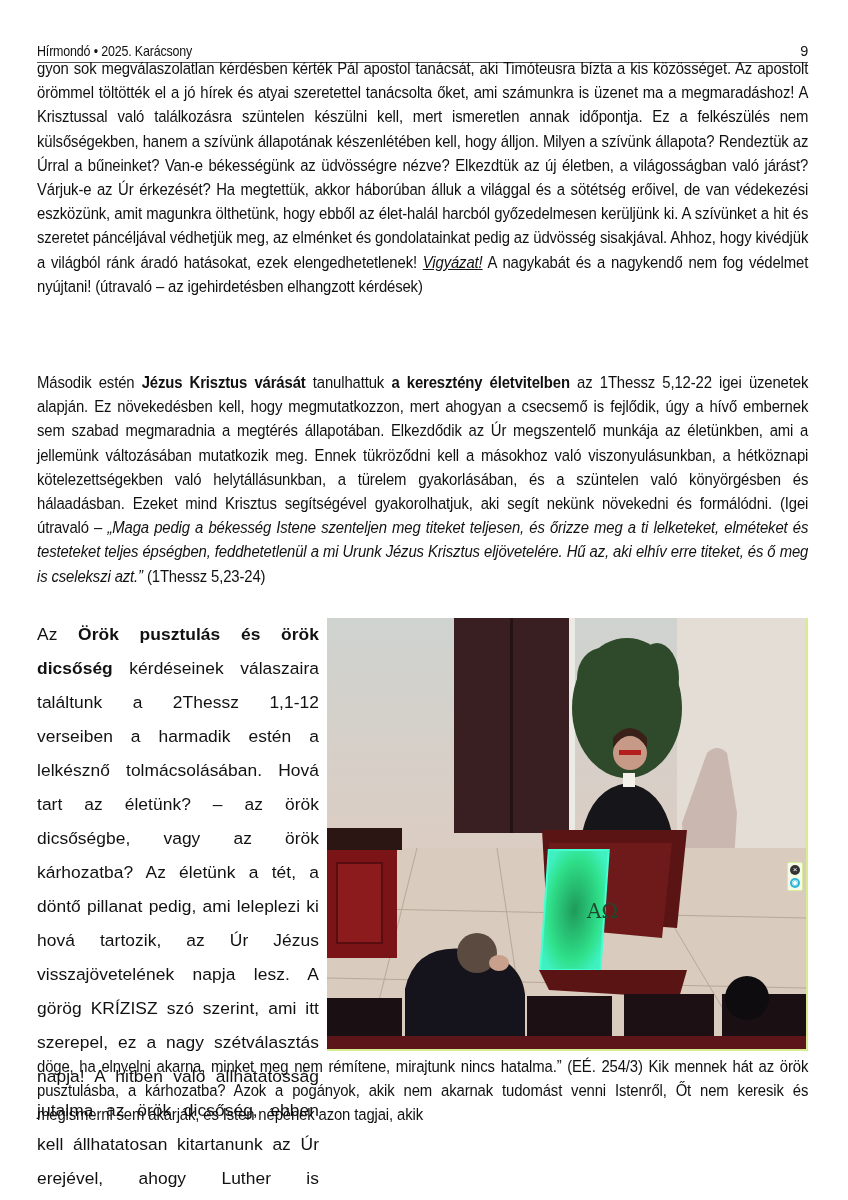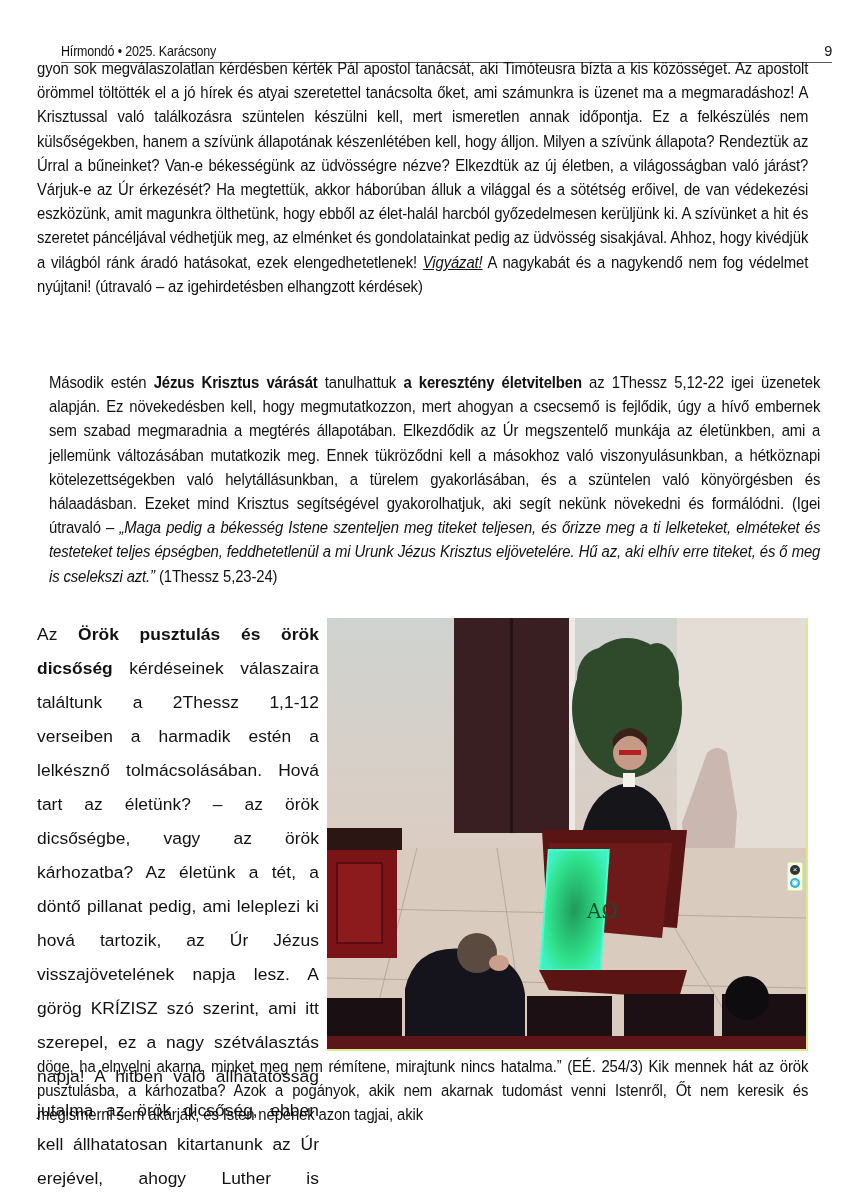--- a/index.html
+++ b/index.html
@@ -1,26 +1,26 @@
 <!DOCTYPE html>
 <html><head>
   <meta charset="utf-8">
   <style>
     html, body { margin: 0; padding: 0; background: #ffffff; }
     body { width: 848px; height: 1200px; position: relative; overflow: hidden;
       font-family: "Liberation Sans", sans-serif; color: #111; }
     .header { position: absolute; left: 37px; top: 40px; width: 771px; height: 22px;
-      border-bottom: 1.5px solid #555; font-size: 14.5px; letter-spacing: -0.2px; margin-left: 24px; }
+      border-bottom: 1.5px solid #555; font-size: 14.5px; letter-spacing: -0.2px; }
     .header .title { position: absolute; left: 0; bottom: 3px; transform: scaleX(0.86); transform-origin: left bottom; }
     .header .pagenum { position: absolute; right: 0; bottom: 3px; }
     .body-text { position: absolute; left: 37px; width: 771px; font-size: 17.4px; line-height: 24.2px;
       text-align: justify; letter-spacing: -0.15px; }
     .narrow { transform: scaleX(0.855); transform-origin: left top; width: 902px; }
     .p1 { top: 56px; }
-    .p2 { top: 370px; margin-left: 12px; }
+    .p2 { top: 370px; }
     .p3 { top: 617px; }
     .p3 .lead { width: 282px; font-size: 17.4px; line-height: 34px; text-align: justify; letter-spacing: 0.05px; }
     .p3 .tail { position: absolute; left: 0; top: 437px; width: 902px; transform: scaleX(0.855); transform-origin: left top; text-align: justify; }
     b { font-weight: bold; }
     .u { text-decoration: underline; font-style: italic; }
     i { font-style: italic; }
     .photo { position: absolute; left: 327px; top: 618px; width: 479px; height: 431px; overflow: hidden;
       border-right: 2px solid #d6ec8f; border-bottom: 2px solid #d6ec8f; background: #d8d6d0; }
     .photo svg { display: block; }
     .overlay { position: absolute; right: 3px; top: 244px; width: 14px; background: #f4fbe6;

